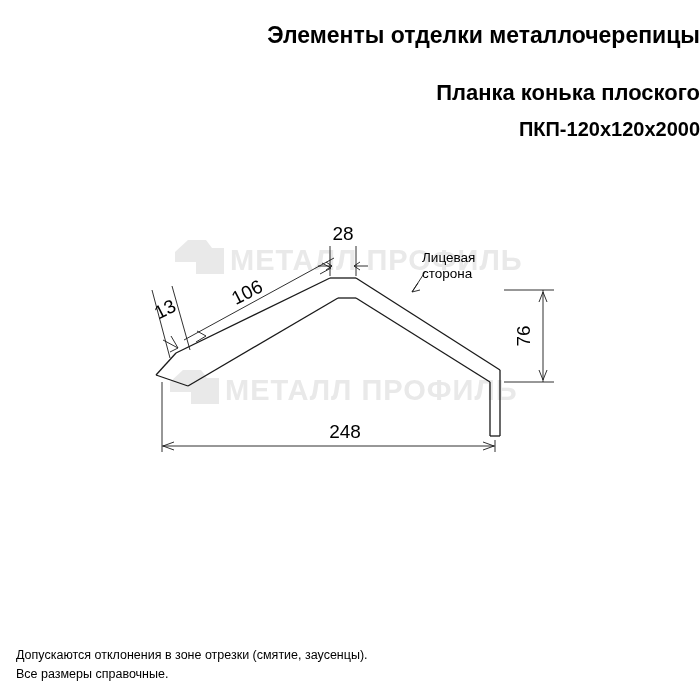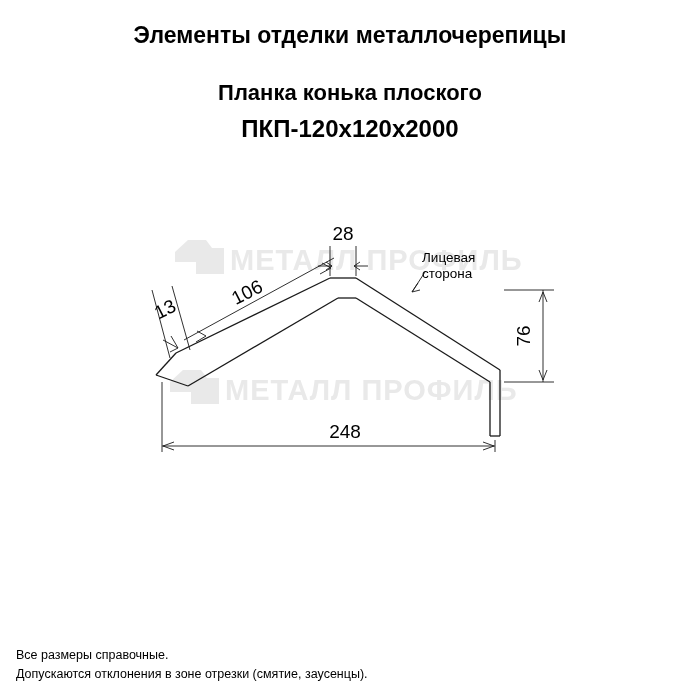--- a/index.html
+++ b/index.html
@@ -18,38 +18,38 @@
   .page {
     position: relative;
     width: 700px;
     height: 700px;
   }
   .title-block {
     position: absolute;
     top: 18px;
     left: 0;
     width: 700px;
-    text-align: center;
+    text-align: right;
   }
   .main-title {
     font-size: 23px;
     font-weight: bold;
     letter-spacing: 0px;
     margin: 0;
     line-height: 34px;
   }
   .sub-title {
     font-size: 22px;
     font-weight: bold;
     margin: 0;
     line-height: 30px;
     padding-top: 26px;
   }
   .code-title {
-    font-size: 24px;
+    font-size: 20px;
     font-weight: bold;
     margin: 0;
     line-height: 30px;
     padding-top: 6px;
   }
   .drawing {
     position: absolute;
     top: 190px;
     left: 0;
     width: 700px;
@@ -185,17 +185,17 @@
         <path class="dim" d="M162 256 L495 256"></path>
         <path class="dim" d="M174 252 L163 256 L174 260"></path>
         <path class="dim" d="M483 252 L494 256 L483 260"></path>
         <text class="dimtext" x="345" y="248" text-anchor="middle">248</text>
       </g>
 
     </svg>
   </div>
 
   <div class="footer">
+    <div>Допускаются отклонения в зоне отрезки (смятие, заусенцы).</div>
     <div>Все размеры справочные.</div>
-    <div>Допускаются отклонения в зоне отрезки (смятие, заусенцы).</div>
   </div>
 
 </div>
 
 </body></html>

